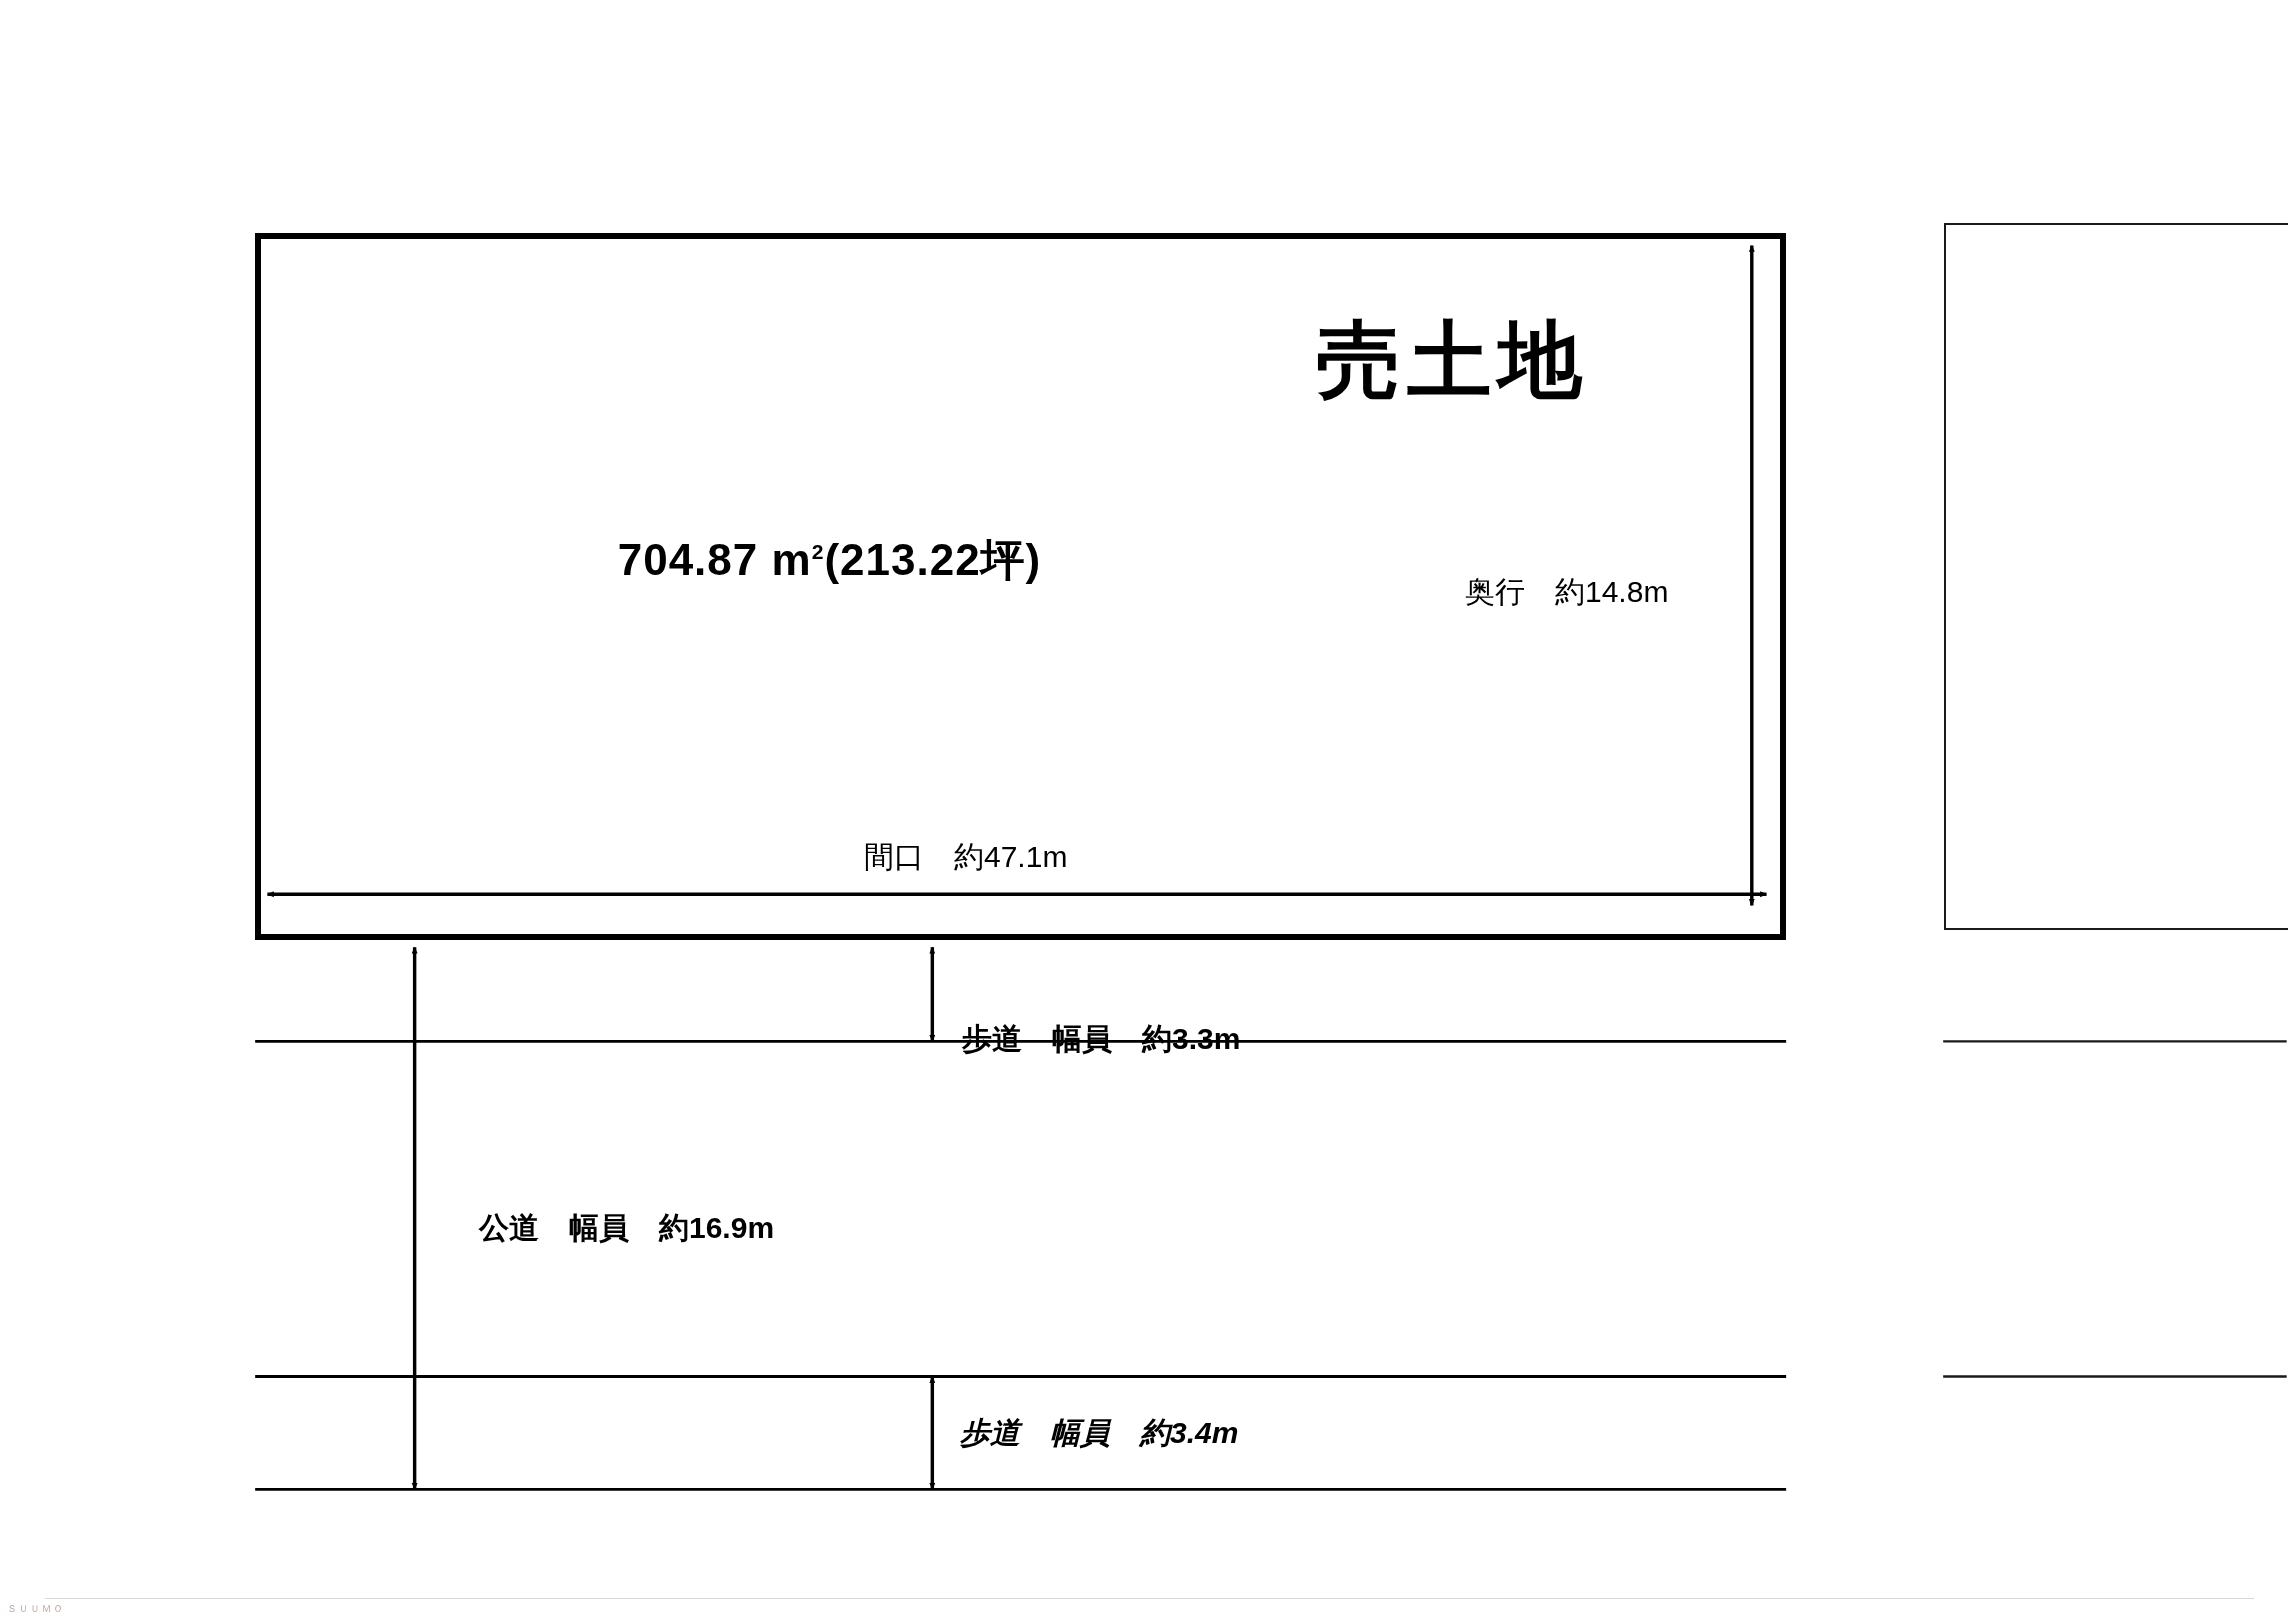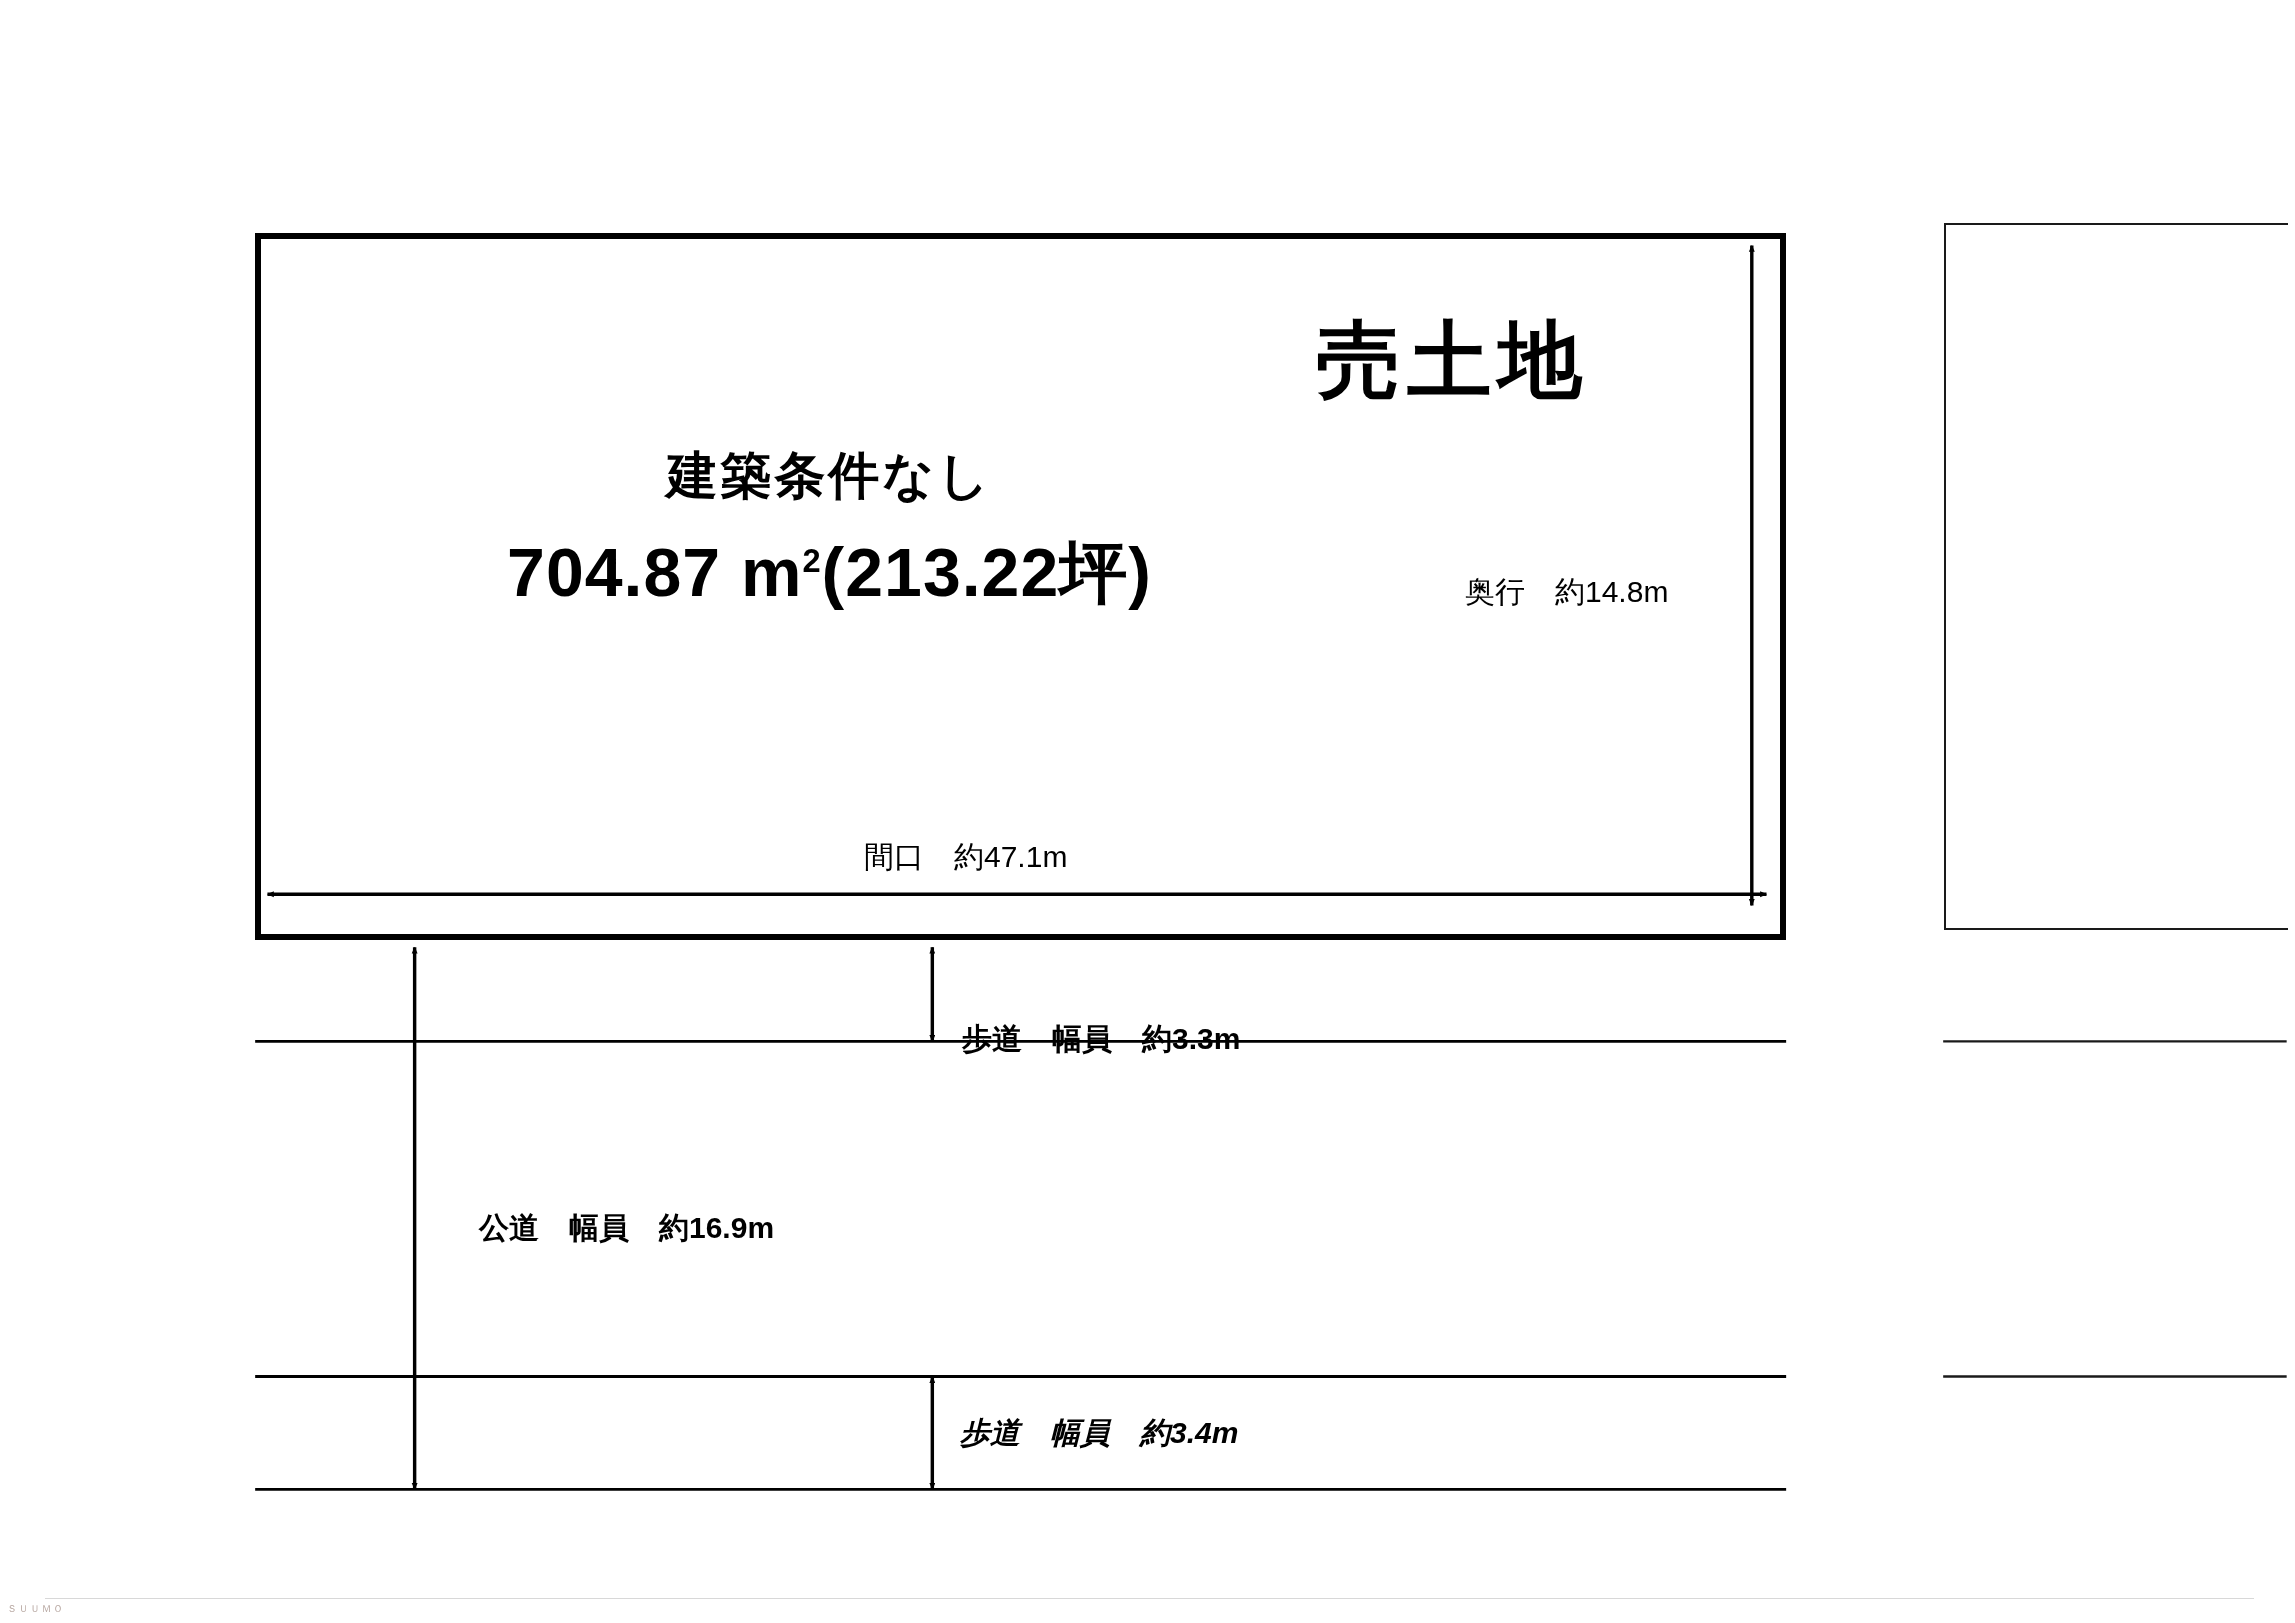--- a/index.html
+++ b/index.html
@@ -60,21 +60,21 @@
     line-height: 1;
   }
   .lot-sub-inner { display: inline-block; transform: translateX(-191px); }
 
   .lot-area {
     position: absolute;
     left: 0;
     top: 299px;
     width: 100%;
     text-align: center;
-    font-size: 68px;
+    font-size: 44px;
     font-weight: 700;
     letter-spacing: 1px;
     line-height: 1;
     white-space: nowrap;
   }
   .lot-area-inner { display: inline-block; transform: translateX(-191px); }
   .lot-area sup { font-size: 0.48em; vertical-align: super; }
 
   
   .label {
@@ -134,23 +134,20 @@
   }
 </style>
 </head>
 <body>
 
 <div id="canvas">
 
   <div class="lot">
     <div class="lot-title">
       <span class="lot-title-inner">売土地</span>
-    </div>
-    <div class="lot-sub">
-      <span class="lot-sub-inner">建築条件なし</span>
     </div>
     <div class="lot-area">
       <span class="lot-area-inner">704.87 m<sup>2</sup>(213.22坪)</span>
     </div>
   </div>
 
   <div class="right-parcel"></div>
 
   <div class="label lbl-depth">奥行　約14.8m</div>
   <div class="label lbl-front">間口　約47.1m</div>

